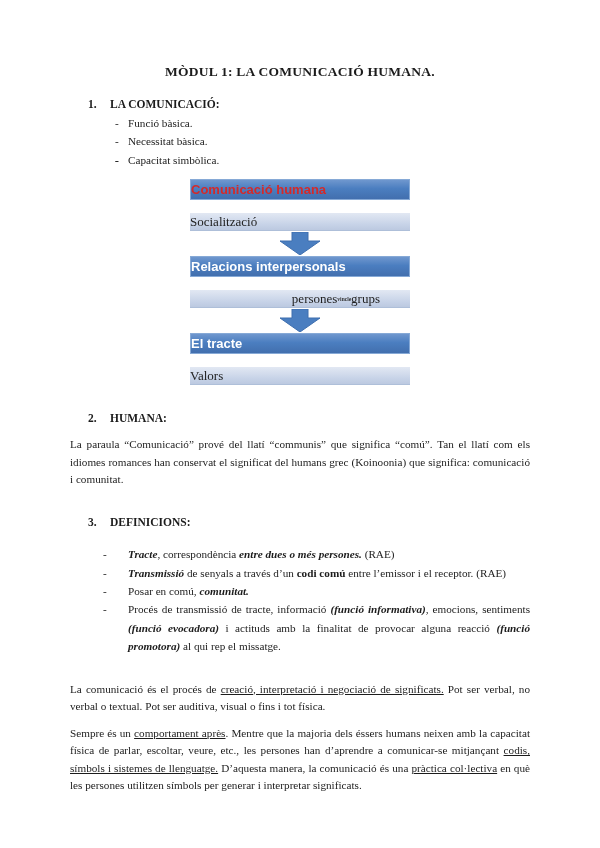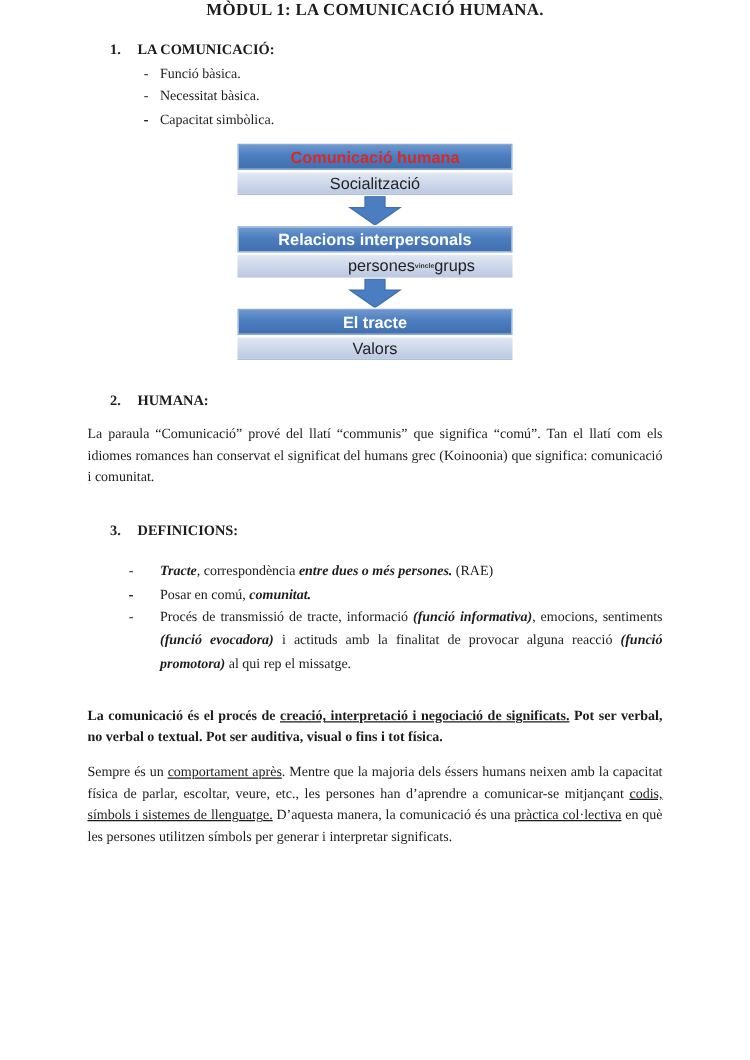--- a/index.html
+++ b/index.html
@@ -1,19 +1,19 @@
 <!DOCTYPE html>
 <html lang="ca"><head>
 <meta charset="utf-8">
 <style>
   html,body{margin:0;padding:0;background:#ffffff;}
   .page{
     width:600px;height:848px;background:#ffffff;position:relative;
     font-family:"Liberation Serif","DejaVu Serif",serif;color:#1c1c1c;
-    box-sizing:border-box;overflow:hidden;
+    box-sizing:border-box;padding-top:64px;overflow:hidden;
   }
   .doc-title{
     margin:0;text-align:center;font-size:13.5px;font-weight:bold;
     letter-spacing:.25px;line-height:16px;
   }
   .content{margin:0 70px;width:460px;}
   .sec-heading{
     display:flex;font-weight:bold;font-size:11.5px;line-height:14px;
     padding-left:18px;
   }
@@ -25,44 +25,45 @@
   ul.dash-list li{
     position:relative;padding-left:58px;font-size:11.2px;line-height:18.4px;
   }
   ul.dash-list li .dash{position:absolute;left:45px;top:0;}
   ul.defs li{text-align:justify;}
   ul.defs li .dash{left:33px;}
   ul.defs{margin-top:16px;}
   .para{
     margin:11px 0 0 0;font-size:11.2px;line-height:17.3px;text-align:justify;
   }
-  .para.gap-big{margin-top:25px;font-weight:bold;}
+  .para.gap-big{margin-top:25px;}
   .para.gap-std{margin-top:10px;}
   .b{font-weight:bold;}
   .i{font-style:italic;}
   .u{text-decoration:underline;}
   
   .diagram{
     width:220px;margin:10px auto 0 auto;
     font-family:"Liberation Sans","DejaVu Sans",sans-serif;
   }
   .bar{
-    display:flex;align-items:center;justify-content:center;
+    display:flex;align-items:center;
     text-align:center;box-sizing:border-box;
   }
   .bar.dark{
     height:21px;background:linear-gradient(#6f97ce 0%,#4b7ec0 45%,#426fae 100%);
     color:#ffffff;font-weight:bold;font-size:13px;
     border:1px solid #86a9d6;
   }
   .bar.light{
-    height:18px;margin-top:2px;
+    height:18px;margin-top:13px;
     background:linear-gradient(#e2e8f3 0%,#c6d2e7 70%,#bcc9e0 100%);
     color:#222222;font-size:13px;
     border-bottom:1px solid #aebfd9;
+    font-family:Liberation Serif, serif;
   }
   .bar .red-title{color:#d42a2a;}
   .bar.triple{justify-content:flex-end;padding:0 30px 0 24px;}
   .bar .tiny{font-size:5.5px;font-weight:bold;color:#333;}
   .arrow-row{height:23px;margin:1px 0;display:flex;justify-content:center;align-items:center;}
 </style>
 </head>
 <body>
 
 <div class="page">
@@ -132,21 +133,21 @@
 
     <p class="para">La paraula “Comunicació” prové del llatí “communis” que significa “comú”. Tan el llatí com els idiomes romances han conservat el significat del humans grec (Koinoonia) que significa: comunicació i comunitat.</p>
 
     <div class="sec-heading sh-3">
       <span class="sec-num">3.</span>
       <span class="sec-title">DEFINICIONS:</span>
     </div>
 
     <ul class="dash-list defs">
       <li><span class="dash">-</span><span><span class="b i">Tracte</span><span>, correspondència </span><span class="b i">entre dues o més persones.</span><span> (RAE)</span></span></li>
-      <li><span class="dash">-</span></li>
+      <li><span class="dash">-</span><span><span class="b i">Transmissió</span><span> de senyals a través d’un </span><span class="b">codi comú</span><span> entre l’emissor i el receptor. (RAE)</span></span></li>
       <li><span class="dash">-</span><span><span>Posar en comú, </span><span class="b i">comunitat.</span></span></li>
       <li><span class="dash">-</span><span><span>Procés de transmissió de tracte, informació </span><span class="b i">(funció informativa)</span><span>, emocions, sentiments </span><span class="b i">(funció evocadora)</span><span> i actituds amb la finalitat de provocar alguna reacció </span><span class="b i">(funció promotora)</span><span> al qui rep el missatge.</span></span></li>
     </ul>
 
     <p class="para gap-big"><span>La comunicació és el procés de </span><span class="u">creació, interpretació i negociació de significats.</span><span> Pot ser verbal, no verbal o textual. Pot ser auditiva, visual o fins i tot física.</span></p>
     <p class="para gap-std"><span>Sempre és un </span><span class="u">comportament après</span><span>. Mentre que la majoria dels éssers humans neixen amb la capacitat física de parlar, escoltar, veure, etc., les persones han d’aprendre a comunicar-se mitjançant </span><span class="u">codis, símbols i sistemes de llenguatge.</span><span> D’aquesta manera, la comunicació és una </span><span class="u">pràctica col·lectiva</span><span> en què les persones utilitzen símbols per generar i interpretar significats.</span></p>
 
   </div>
 </div>
 

